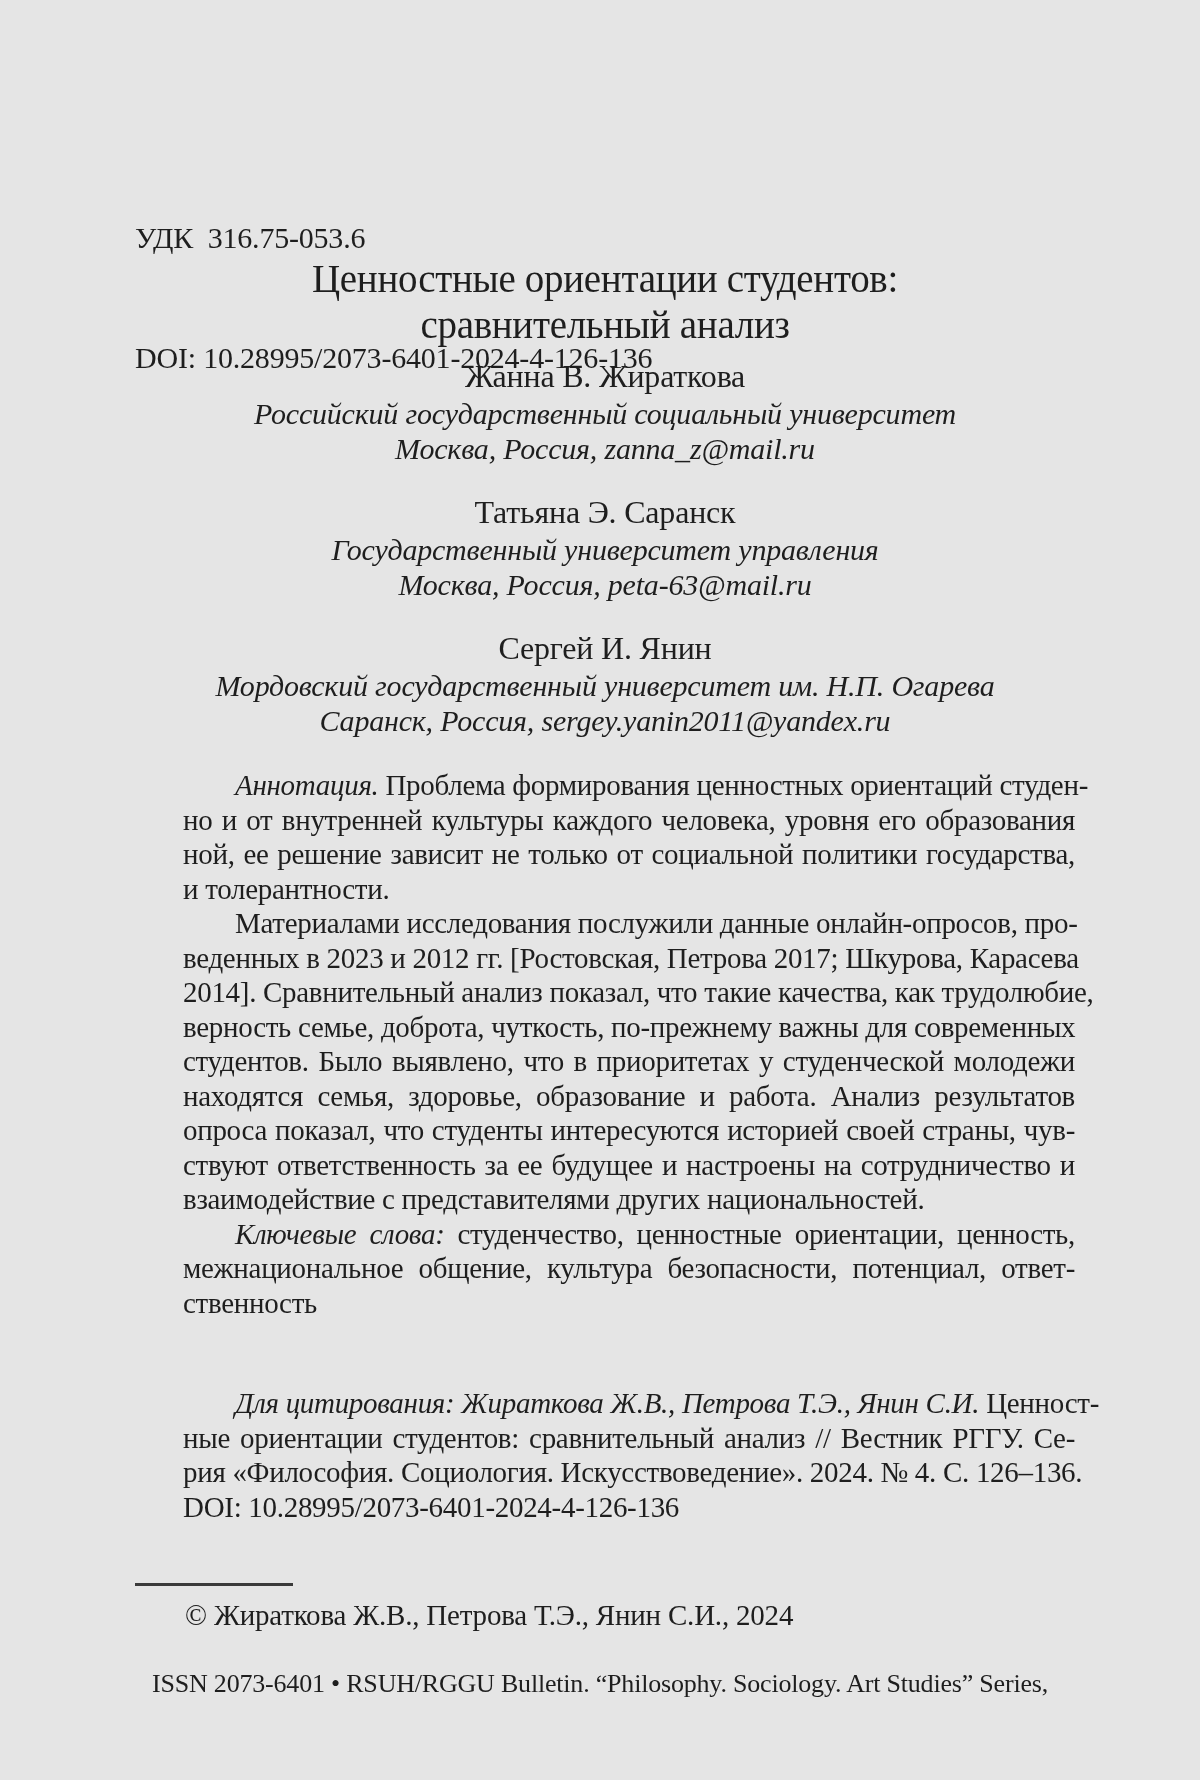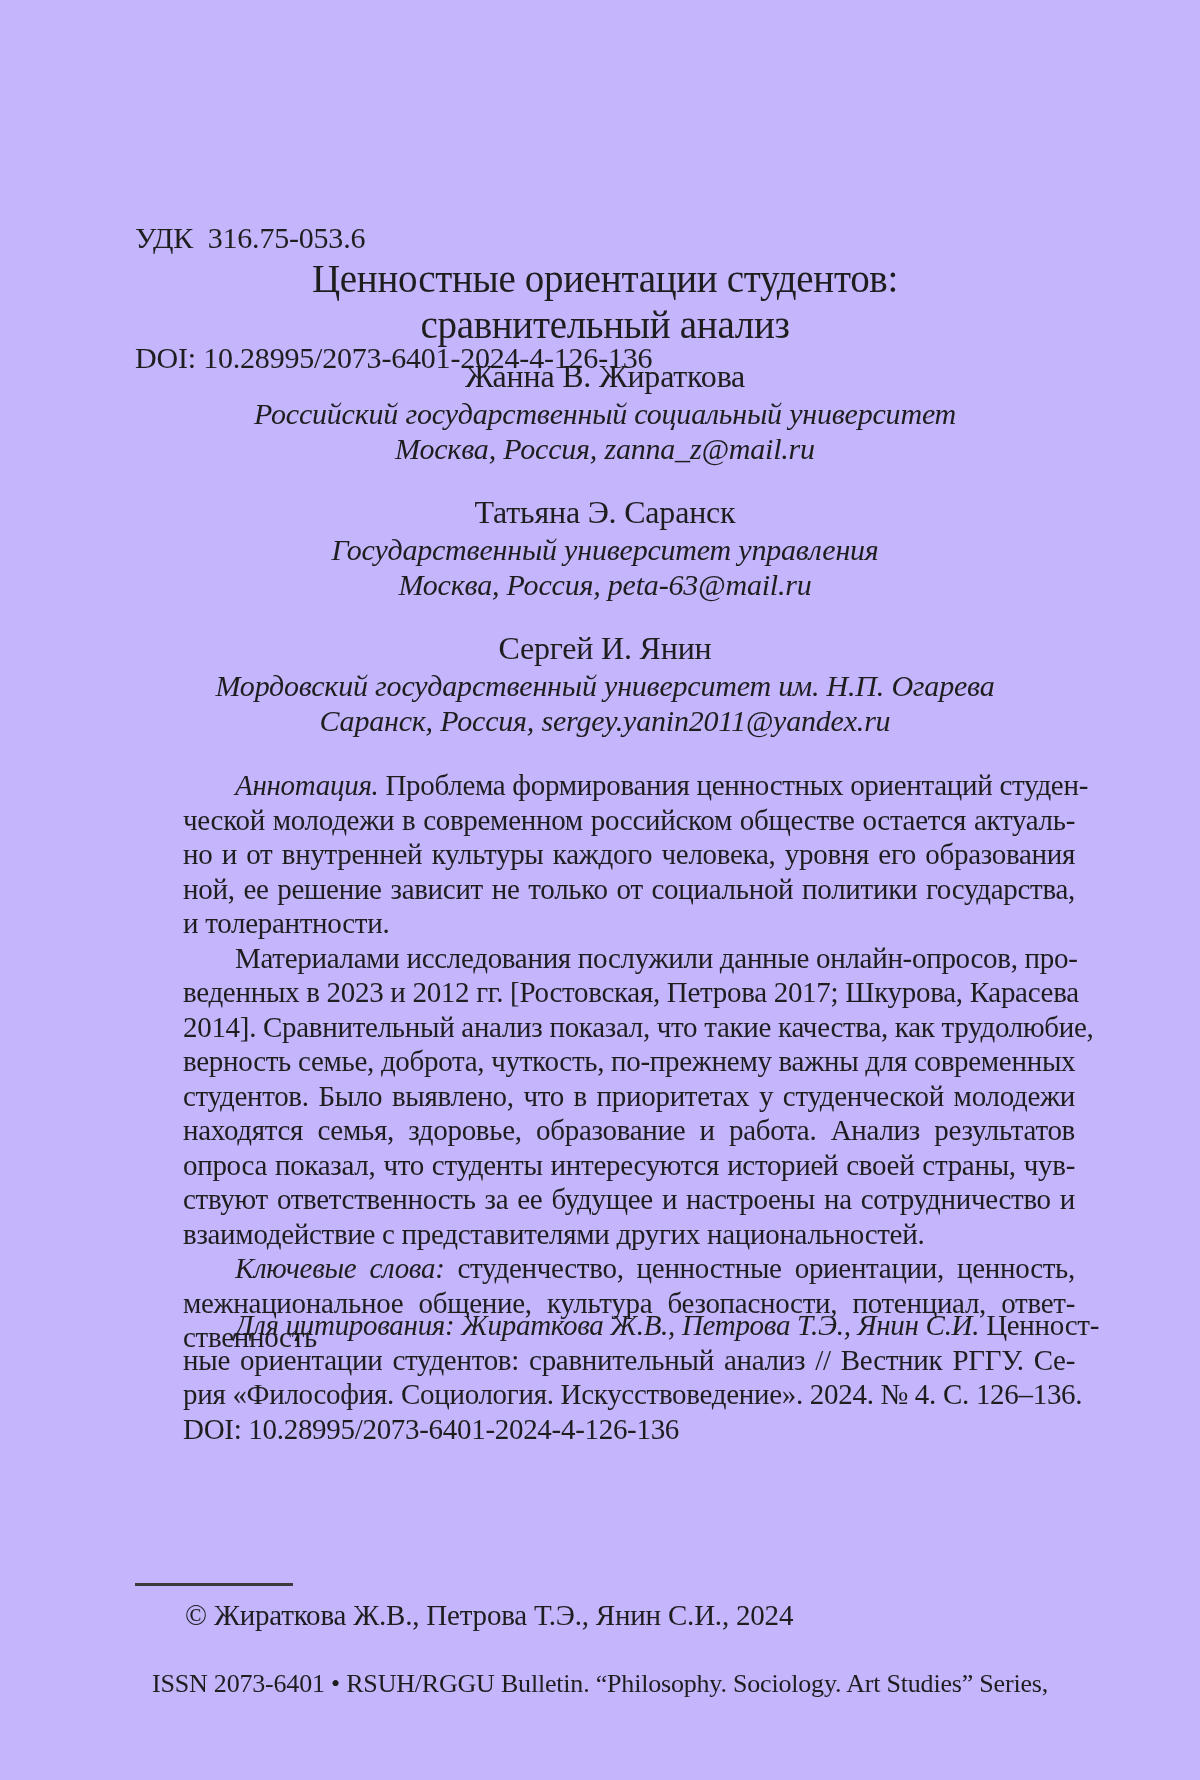--- a/index.html
+++ b/index.html
@@ -4,21 +4,21 @@
 <style>
   html, body {
     margin: 0;
     padding: 0;
     background: #ffffff;
   }
   .page {
     position: relative;
     width: 1200px;
     height: 1780px;
-    background: #c4b5fd;
+    background: #e5e5e5;
     font-family: "Liberation Serif", "DejaVu Serif", serif;
     color: #1e1e1e;
     overflow: hidden;
   }
   .meta {
     position: absolute;
     top: 138px;
     left: 135px;
     width: 940px;
     font-size: 30px;
@@ -58,21 +58,21 @@
     letter-spacing: -0.2px;
   }
   .textblock {
     position: absolute;
     left: 135px;
     width: 940px;
     font-size: 29px;
     letter-spacing: -0.3px;
   }
   #abstract { top: 768px; }
-  #citation { top: 1308px; }
+  #citation { top: 1386px; }
   .tline {
     line-height: 34.5px;
     text-align: justify;
     text-align-last: justify;
     white-space: nowrap;
     margin-left: 48px;
   }
   .tline.last { text-align-last: left; }
   .tline.indent { padding-left: 52px; }
   .tline em { font-style: italic; }
@@ -133,21 +133,20 @@
       </div>
       <div class="author">
         <div class="a-name">Сергей И. Янин</div>
         <div class="a-aff">Мордовский государственный университет им. Н.П. Огарева</div>
         <div class="a-aff">Саранск, Россия, sergey.yanin2011@yandex.ru</div>
       </div>
     </div>
 
   <div class="textblock" id="abstract">
       <div class="tline indent"><em>Аннотация.</em> Проблема формирования ценностных ориентаций студен-</div>
-      <div class="tline">ческой молодежи в современном российском обществе остается актуаль-</div>
       <div class="tline">но и от внутренней культуры каждого человека, уровня его образования</div>
       <div class="tline">ной, ее решение зависит не только от социальной политики государства,</div>
       <div class="tline last">и толерантности.</div>
       <div class="tline indent">Материалами исследования послужили данные онлайн-опросов, про-</div>
       <div class="tline">веденных в 2023 и 2012 гг. [Ростовская, Петрова 2017; Шкурова, Карасева</div>
       <div class="tline">2014]. Сравнительный анализ показал, что такие качества, как трудолюбие,</div>
       <div class="tline">верность семье, доброта, чуткость, по-прежнему важны для современных</div>
       <div class="tline">студентов. Было выявлено, что в приоритетах у студенческой молодежи</div>
       <div class="tline">находятся семья, здоровье, образование и работа. Анализ результатов</div>
       <div class="tline">опроса показал, что студенты интересуются историей своей страны, чув-</div>

